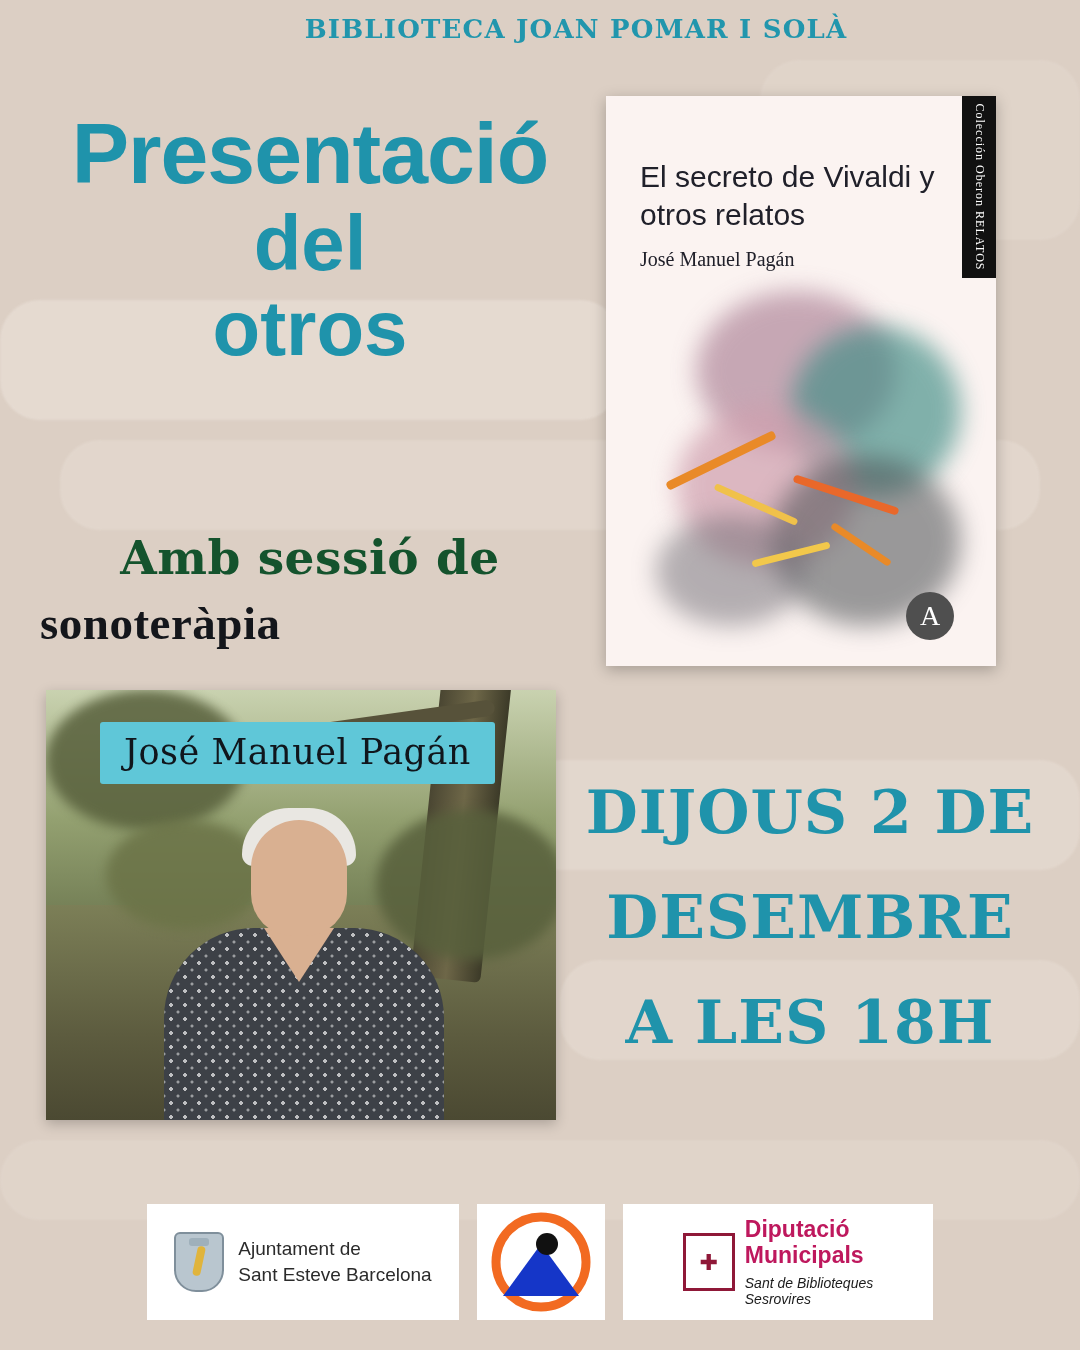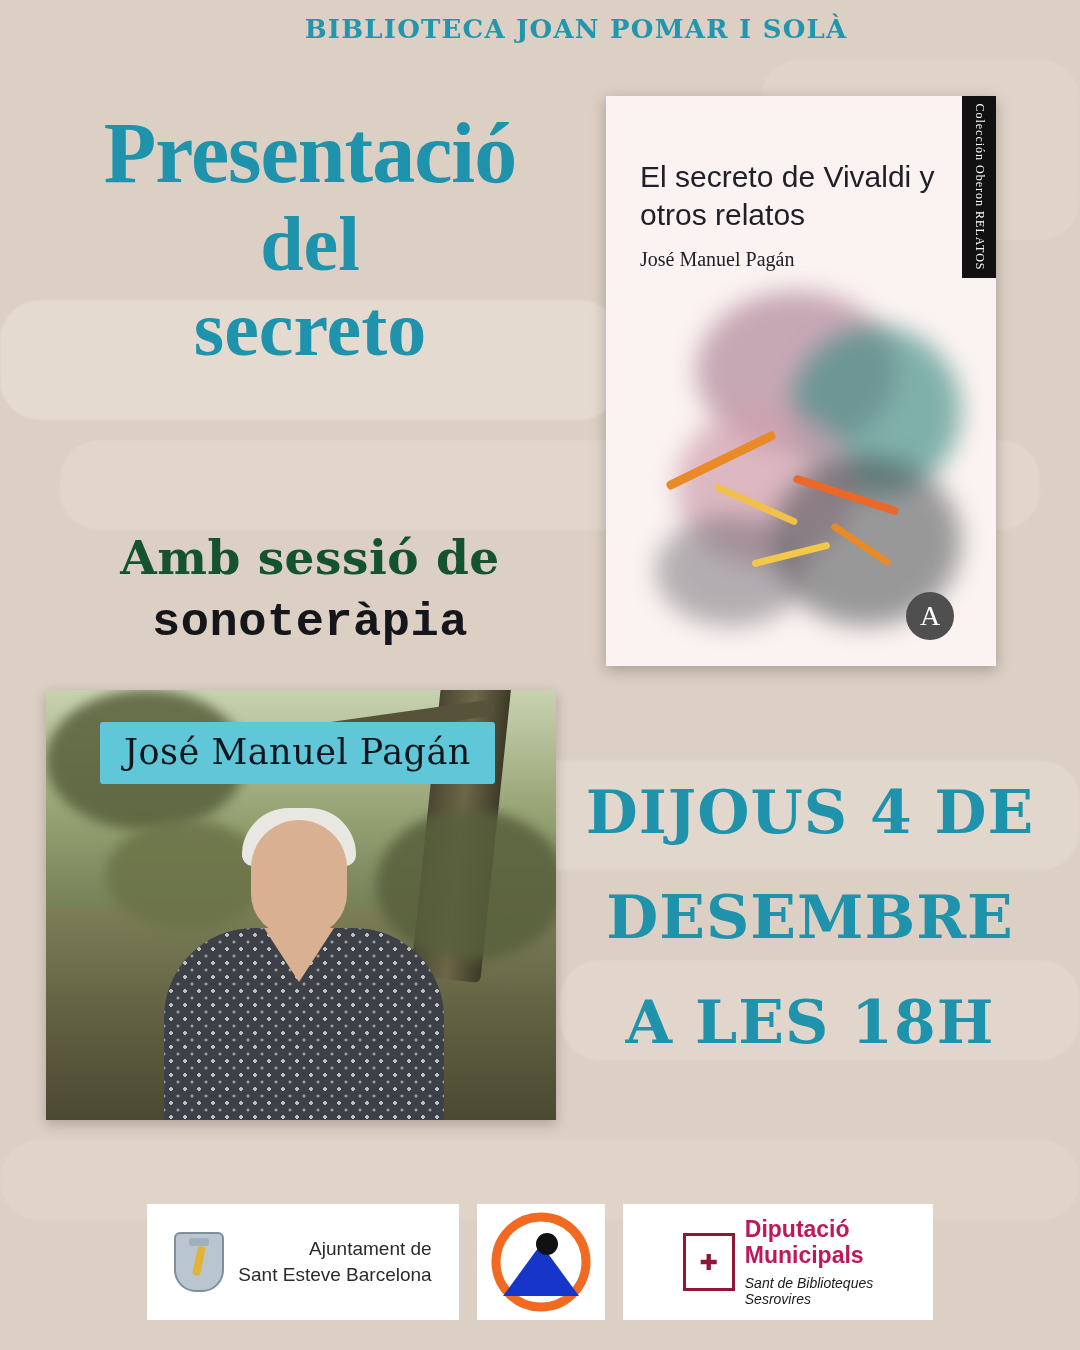--- a/index.html
+++ b/index.html
@@ -50,21 +50,21 @@
     padding-left: 36px;
   }
 
   .title-block {
     position: absolute;
     left: 20px;
     top: 110px;
     width: 580px;
     text-align: center;
     color: #1f93ab;
-    font-family: Liberation Serif, serif;
+    font-family: Liberation Sans, sans-serif;
     font-weight: bold;
     line-height: 1.02;
   }
   .title-line-1 { font-size: 86px; letter-spacing: -1px; }
   .title-line-2 { font-size: 78px; margin-top: 6px; }
   .title-line-3 { font-size: 78px; margin-top: 6px; }
 
   .subtitle-1 {
     position: absolute;
     left: 40px;
@@ -75,23 +75,23 @@
     font-family: "DejaVu Serif", serif;
     font-weight: bold;
     font-size: 47px;
     letter-spacing: .5px;
   }
   .subtitle-2 {
     position: absolute;
     left: 40px;
     top: 596px;
     width: 540px;
-    text-align: center;
+    text-align: left;
     color: #14161b;
-    font-family: Liberation Mono, monospace;
+    font-family: Liberation Serif, serif;
     font-weight: bold;
     font-size: 47px;
     letter-spacing: .5px;
   }
 
   
   .book-cover {
     position: absolute;
     left: 606px;
     top: 96px;
@@ -305,21 +305,20 @@
   .logo-card {
     background: #fff;
     display: flex;
     align-items: center;
     justify-content: center;
   }
   .logo-ajuntament {
     width: 292px; height: 116px;
     gap: 14px;
     padding: 0 10px;
-    text-align: right;
   }
   .logo-ajuntament .crest {
     width: 46px; height: 56px;
     background: #b9c6cf;
     border: 2px solid #7f8f9b;
     border-radius: 6px 6px 22px 22px;
     position: relative;
     flex: 0 0 auto;
   }
   .logo-ajuntament .crest:after {
@@ -386,21 +385,21 @@
   <div class="bg-streak s3"></div>
   <div class="bg-streak s4"></div>
   <div class="bg-streak s5"></div>
   <div class="bg-streak s6"></div>
 
   <div class="library-name">BIBLIOTECA JOAN POMAR I SOLÀ</div>
 
   <div class="title-block">
     <div class="title-line-1">Presentació</div>
     <div class="title-line-2">del</div>
-    <div class="title-line-3">secreto</div>
+    <div class="title-line-3">otros</div>
   </div>
 
   <div class="subtitle-1">Amb sessió de</div>
   <div class="subtitle-2">sonoteràpia</div>
 
   <div class="book-cover">
     <div class="book-spine">
       <span>Colección Oberon  RELATOS</span>
     </div>
     <div class="book-title">El secreto de Vivaldi y otros relatos</div>
@@ -431,21 +430,21 @@
     <div class="person-body"></div>
     <div class="person-pattern"></div>
     <div class="person-collar"></div>
     <div class="person-hair"></div>
     <div class="person-head"></div>
   </div>
 
   <div class="name-badge">José Manuel Pagán</div>
 
   <div class="date-block">
-    <span class="date-line">DIJOUS 4 DE</span>
+    <span class="date-line">DIJOUS 2 DE</span>
     <span class="date-line">DESEMBRE</span>
     <span class="date-line">A LES 18H</span>
   </div>
 
   <div class="logo-row">
 
     <div class="logo-card logo-ajuntament">
       <div class="crest"></div>
       <div class="txt">
         <div>Ajuntament de</div>

